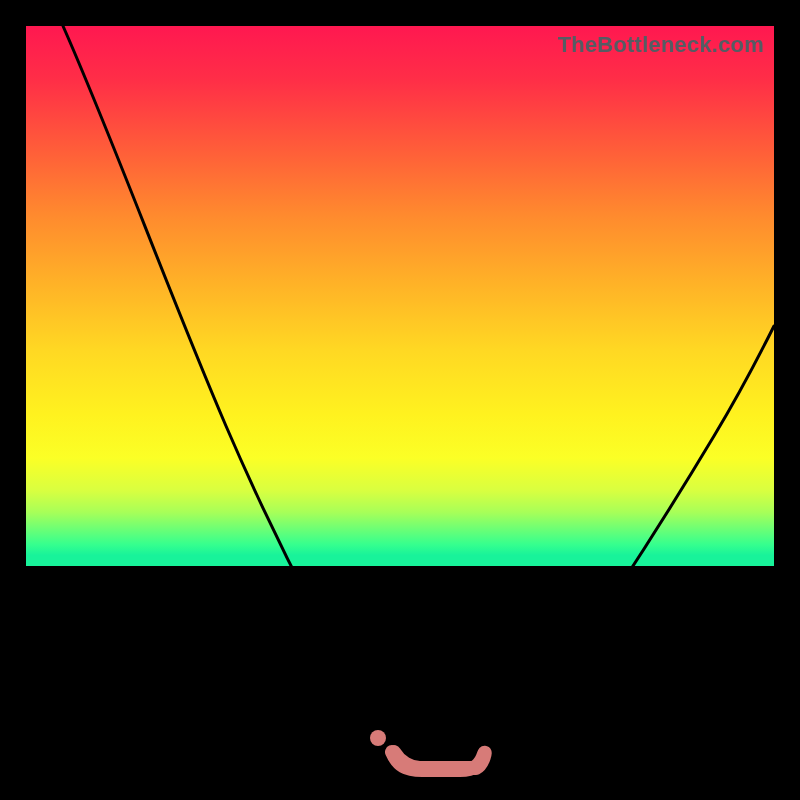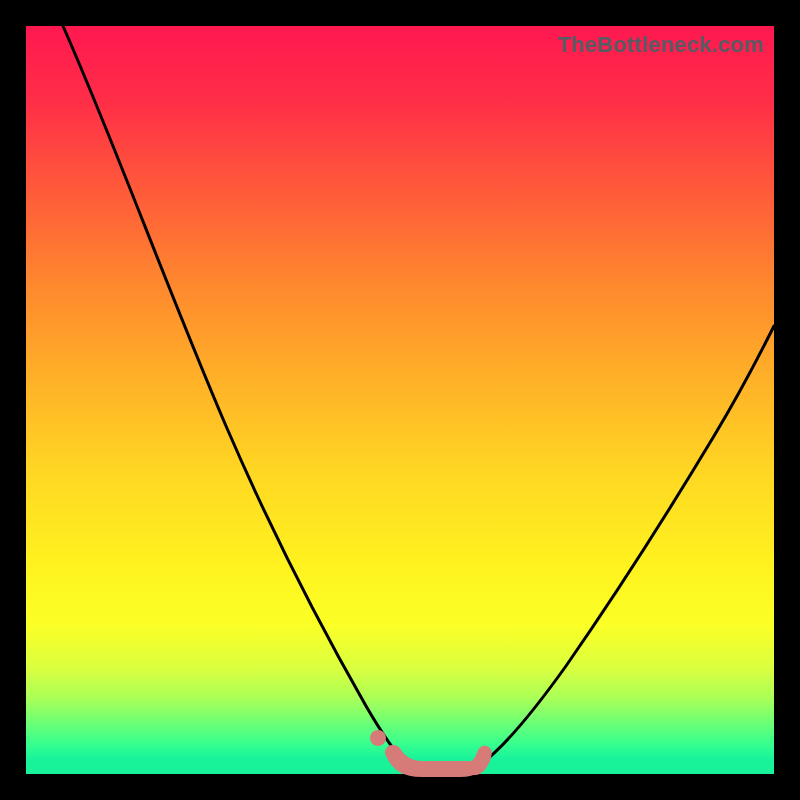--- a/index.html
+++ b/index.html
@@ -15,21 +15,21 @@
     position: relative;
     width: 800px;
     height: 800px;
     background: #000;
   }
   .plot {
     position: absolute;
     left: 26px;
     top: 26px;
     width: 748px;
-    height: 748px;
+    height: 540px;
     
   }
   .gradient {
     position: absolute;
     left: 0; top: 0; right: 0; bottom: 0;
     background: linear-gradient(
       to bottom,
       #ff1850 0%,
       #ff2e47 10%,
       #ff5a3a 22%,

